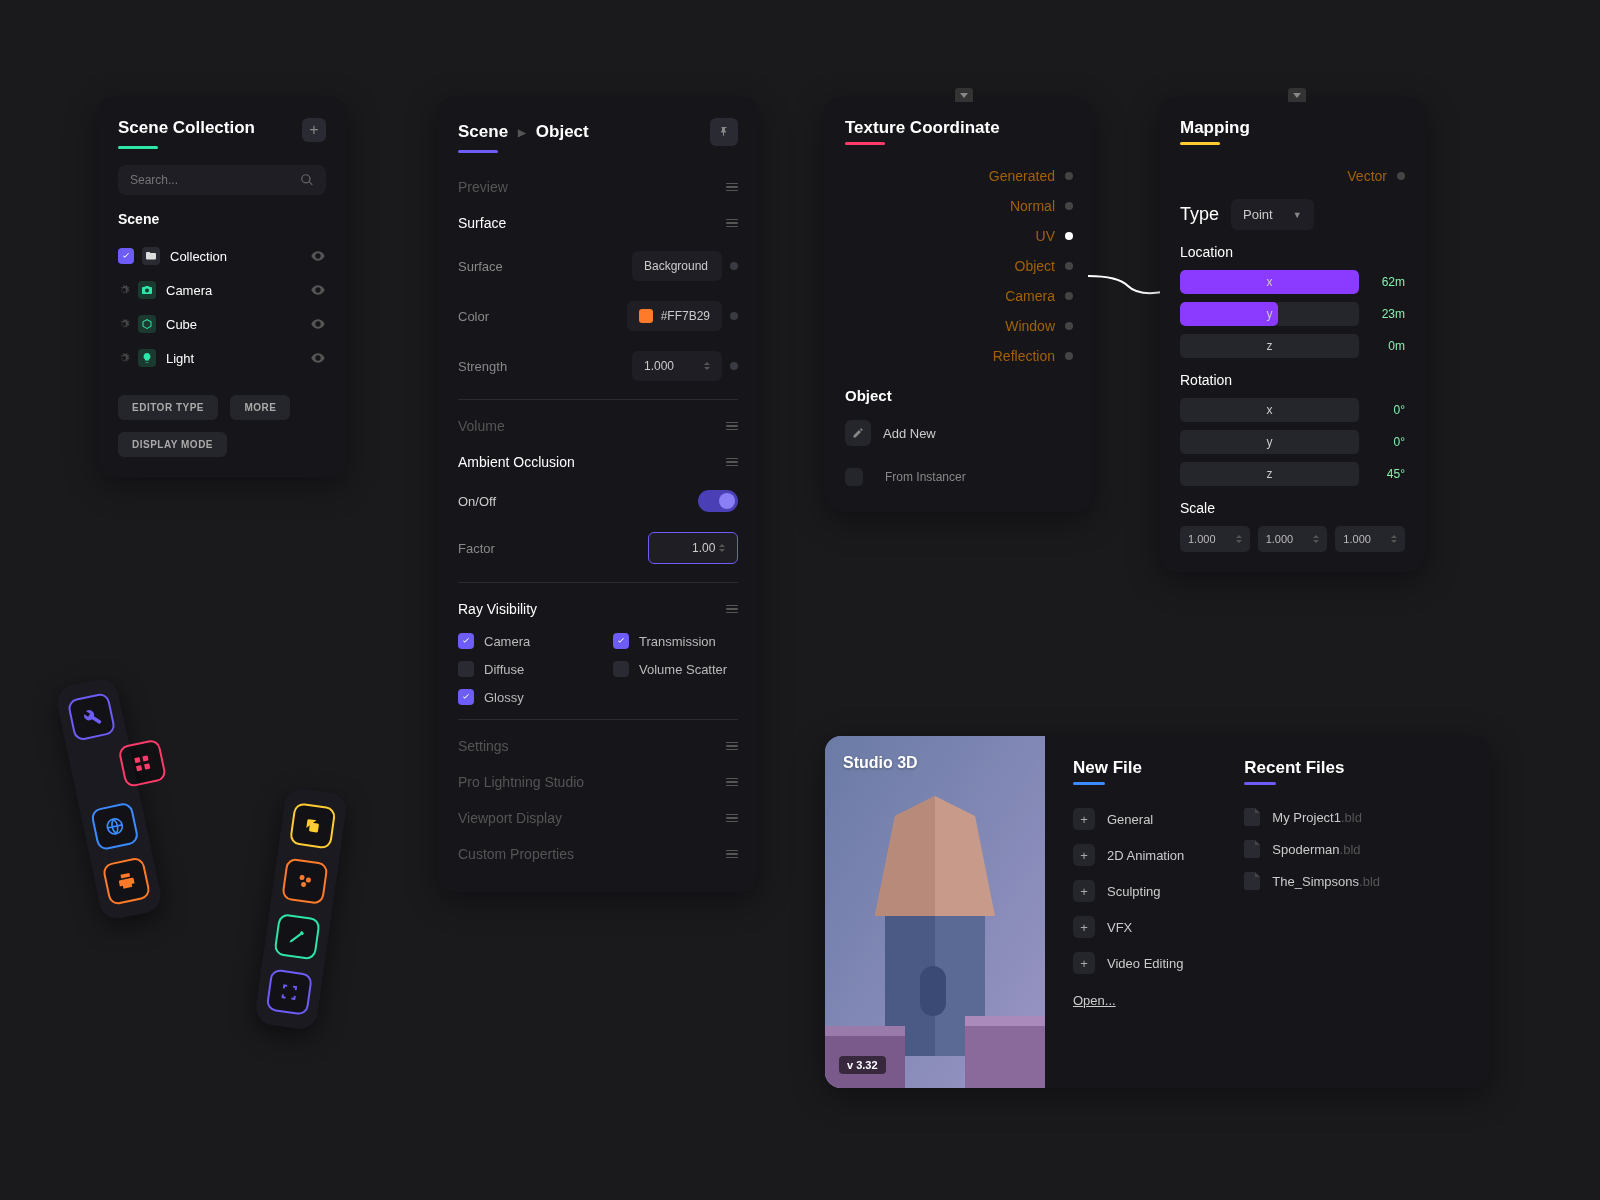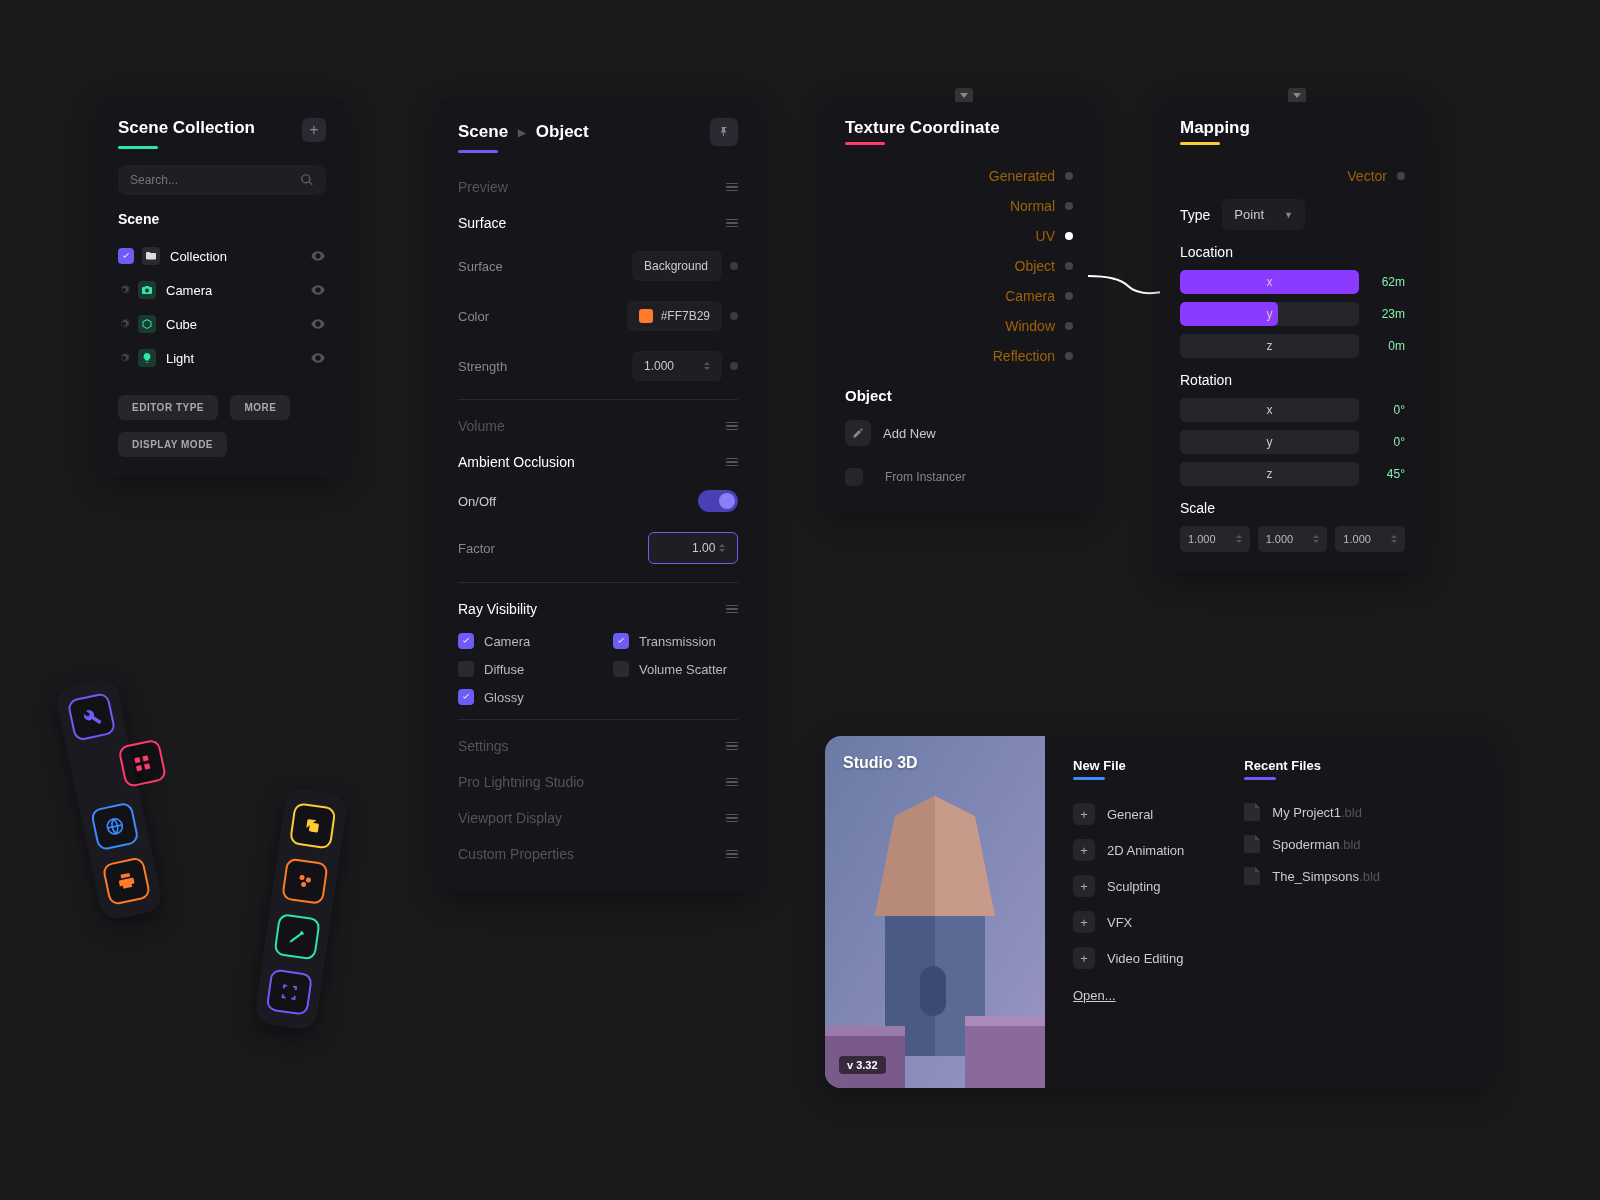--- a/index.html
+++ b/index.html
@@ -53,25 +53,25 @@
 .axis-row { display: flex; align-items: center; gap: 10px; margin-bottom: 8px; }
 .axis-bar { flex: 1; height: 24px; background: #25252c; border-radius: 5px; display: flex; align-items: center; justify-content: center; font-size: 12px; color: #ccc; position: relative; overflow: hidden; }
 .axis-fill { position: absolute; left: 0; top: 0; bottom: 0; border-radius: 5px; }
 .axis-label { position: relative; z-index: 1; }
 .axis-value { font-size: 12px; color: #86efac; min-width: 36px; text-align: right; }
 .scale-row { display: flex; gap: 8px; }
 .scale-box { flex: 1; background: #25252c; border-radius: 5px; padding: 7px 8px; font-size: 11px; color: #bbb; display: flex; align-items: center; justify-content: space-between; }
 .tool-palette { position: absolute; background: #1a1a20; border-radius: 18px; padding: 14px 10px; display: flex; flex-direction: column; gap: 14px; box-shadow: 0 8px 24px rgba(0,0,0,0.5); }
 .tool-btn { width: 42px; height: 42px; border-radius: 10px; display: flex; align-items: center; justify-content: center; cursor: pointer; border: 2px solid; background: rgba(0,0,0,0.3); }
 .welcome-panel { position: absolute; background: #15151a; border-radius: 16px; display: flex; overflow: hidden; box-shadow: 0 8px 32px rgba(0,0,0,0.4); }
-.welcome-art { width: 220px; position: relative; background: linear-gradient(135deg, #5a6b9a 0%, #7a85b5 50%, #9a95c5 100%); border-radius: 19px; }
+.welcome-art { width: 220px; position: relative; background: linear-gradient(135deg, #5a6b9a 0%, #7a85b5 50%, #9a95c5 100%); }
 .welcome-art-title { position: absolute; top: 18px; left: 18px; font-size: 16px; font-weight: 700; text-shadow: 0 1px 3px rgba(0,0,0,0.3); }
 .version-badge { position: absolute; bottom: 14px; left: 14px; background: rgba(0,0,0,0.55); padding: 3px 8px; border-radius: 4px; font-size: 11px; font-weight: 600; }
 .welcome-body { flex: 1; padding: 22px 28px; display: flex; gap: 60px; }
-.welcome-col h3 { font-size: 13px; font-weight: 700; margin-bottom: 4px; }
+.welcome-col h3 { font-size: 17px; font-weight: 700; margin-bottom: 4px; }
 .col-underline { height: 3px; width: 32px; border-radius: 2px; margin-bottom: 16px; }
 .file-row { display: flex; align-items: center; gap: 12px; padding: 7px 0; font-size: 13px; color: #ccc; cursor: pointer; }
 .plus-box { width: 22px; height: 22px; background: #25252c; border-radius: 5px; display: flex; align-items: center; justify-content: center; color: #aaa; font-size: 13px; }
 .doc-icon { width: 16px; height: 18px; background: #2a2a32; border-radius: 2px 4px 2px 2px; position: relative; }
 .doc-icon::after { content: ''; position: absolute; top: 0; right: 0; border-left: 5px solid #444; border-top: 5px solid #15151a; }
 .file-ext { color: #555; }
 .open-link { font-size: 13px; color: #ccc; text-decoration: underline; cursor: pointer; margin-top: 12px; display: inline-block; }
 .connector-line { position: absolute; pointer-events: none; }
 .castle-svg { width: 100%; height: 100%; }
 </style>
@@ -407,21 +407,21 @@
     </div>
   <div class="panel-title">Mapping</div>
   <div class="accent-underline" style="background:#ffcc33;"></div>
 
   <div class="output-row">
       <span>Vector</span>
       <div class="out-dot"></div>
     </div>
 
   <div style="display:flex; align-items:center; gap:12px; margin:8px 0 4px 0;">
-    <span style="font-size:14px;text-align:right;">Type</span>
+    <span style="font-size:18px;text-align:right;">Type</span>
     <div class="select-box">
         <span>Point</span>
         <span style="font-size:9px; color:#888;">▼</span>
       </div>
   </div>
 
   <div class="map-section-label">Location</div>
   <div class="axis-row">
     <div class="axis-bar">
         <div class="axis-fill" style="width:100%; background:#8b3bff;"></div>

